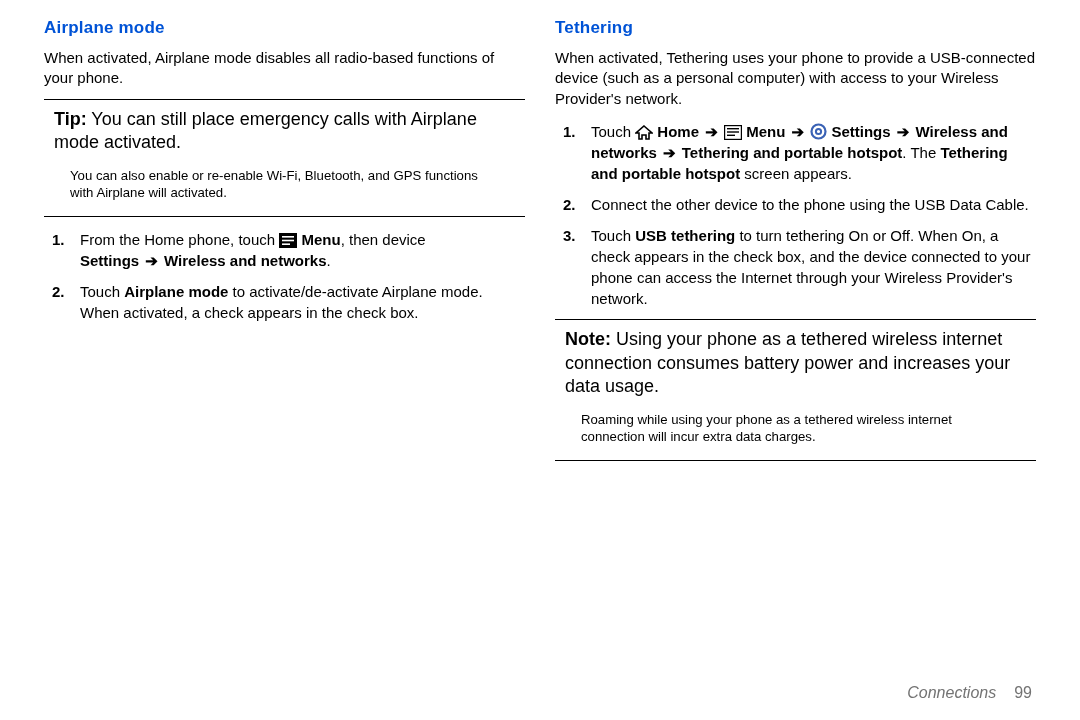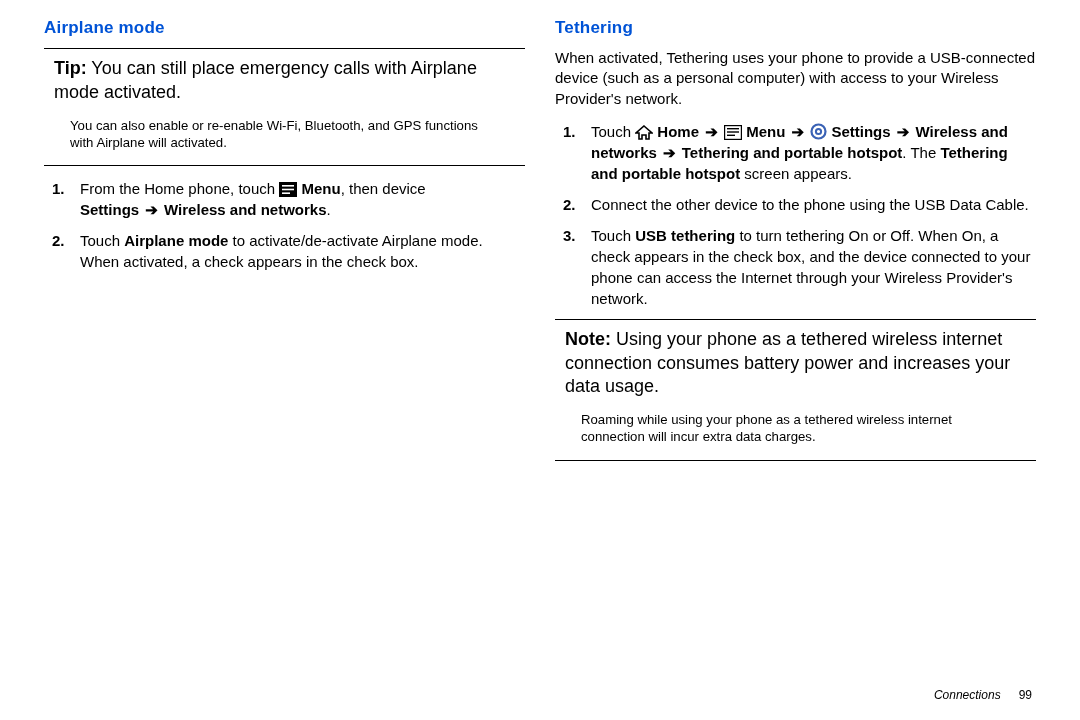--- a/index.html
+++ b/index.html
@@ -48,33 +48,34 @@
     .num { font-weight: bold; width: 28px; flex-shrink: 0; }
     .step-body { flex: 1; }
     .b { font-weight: bold; }
     .arrow { padding: 0 2px; }
     .icon { display:inline-block; vertical-align: -3px; }
     .icon svg { display:block; }
     .footer {
       position: absolute;
       bottom: 18px;
       right: 48px;
-      font-size: 12px;
+      font-size: 16px;
       font-style: italic;
-      color: #000000;
+      color: #737373;
     }
     .footer .pnum { font-style: normal; margin-left: 18px; }
   </style>
 </head>
 <body>
 
 <div class="columns">
 
   <div class="col">
     <div class="section-title">Airplane mode</div>
+    <div class="intro">When activated, Airplane mode disables all radio-based functions of your phone.</div>
 
     <hr class="hr">
     <div class="notebox">
       <span class="lead">Tip:</span><span> You can still place emergency calls with Airplane mode activated.</span>
     </div>
     <div class="note-sub">You can also enable or re-enable Wi-Fi, Bluetooth, and GPS functions with Airplane will activated.</div>
     <hr class="hr">
 
     <ol class="steps">
       <li>

